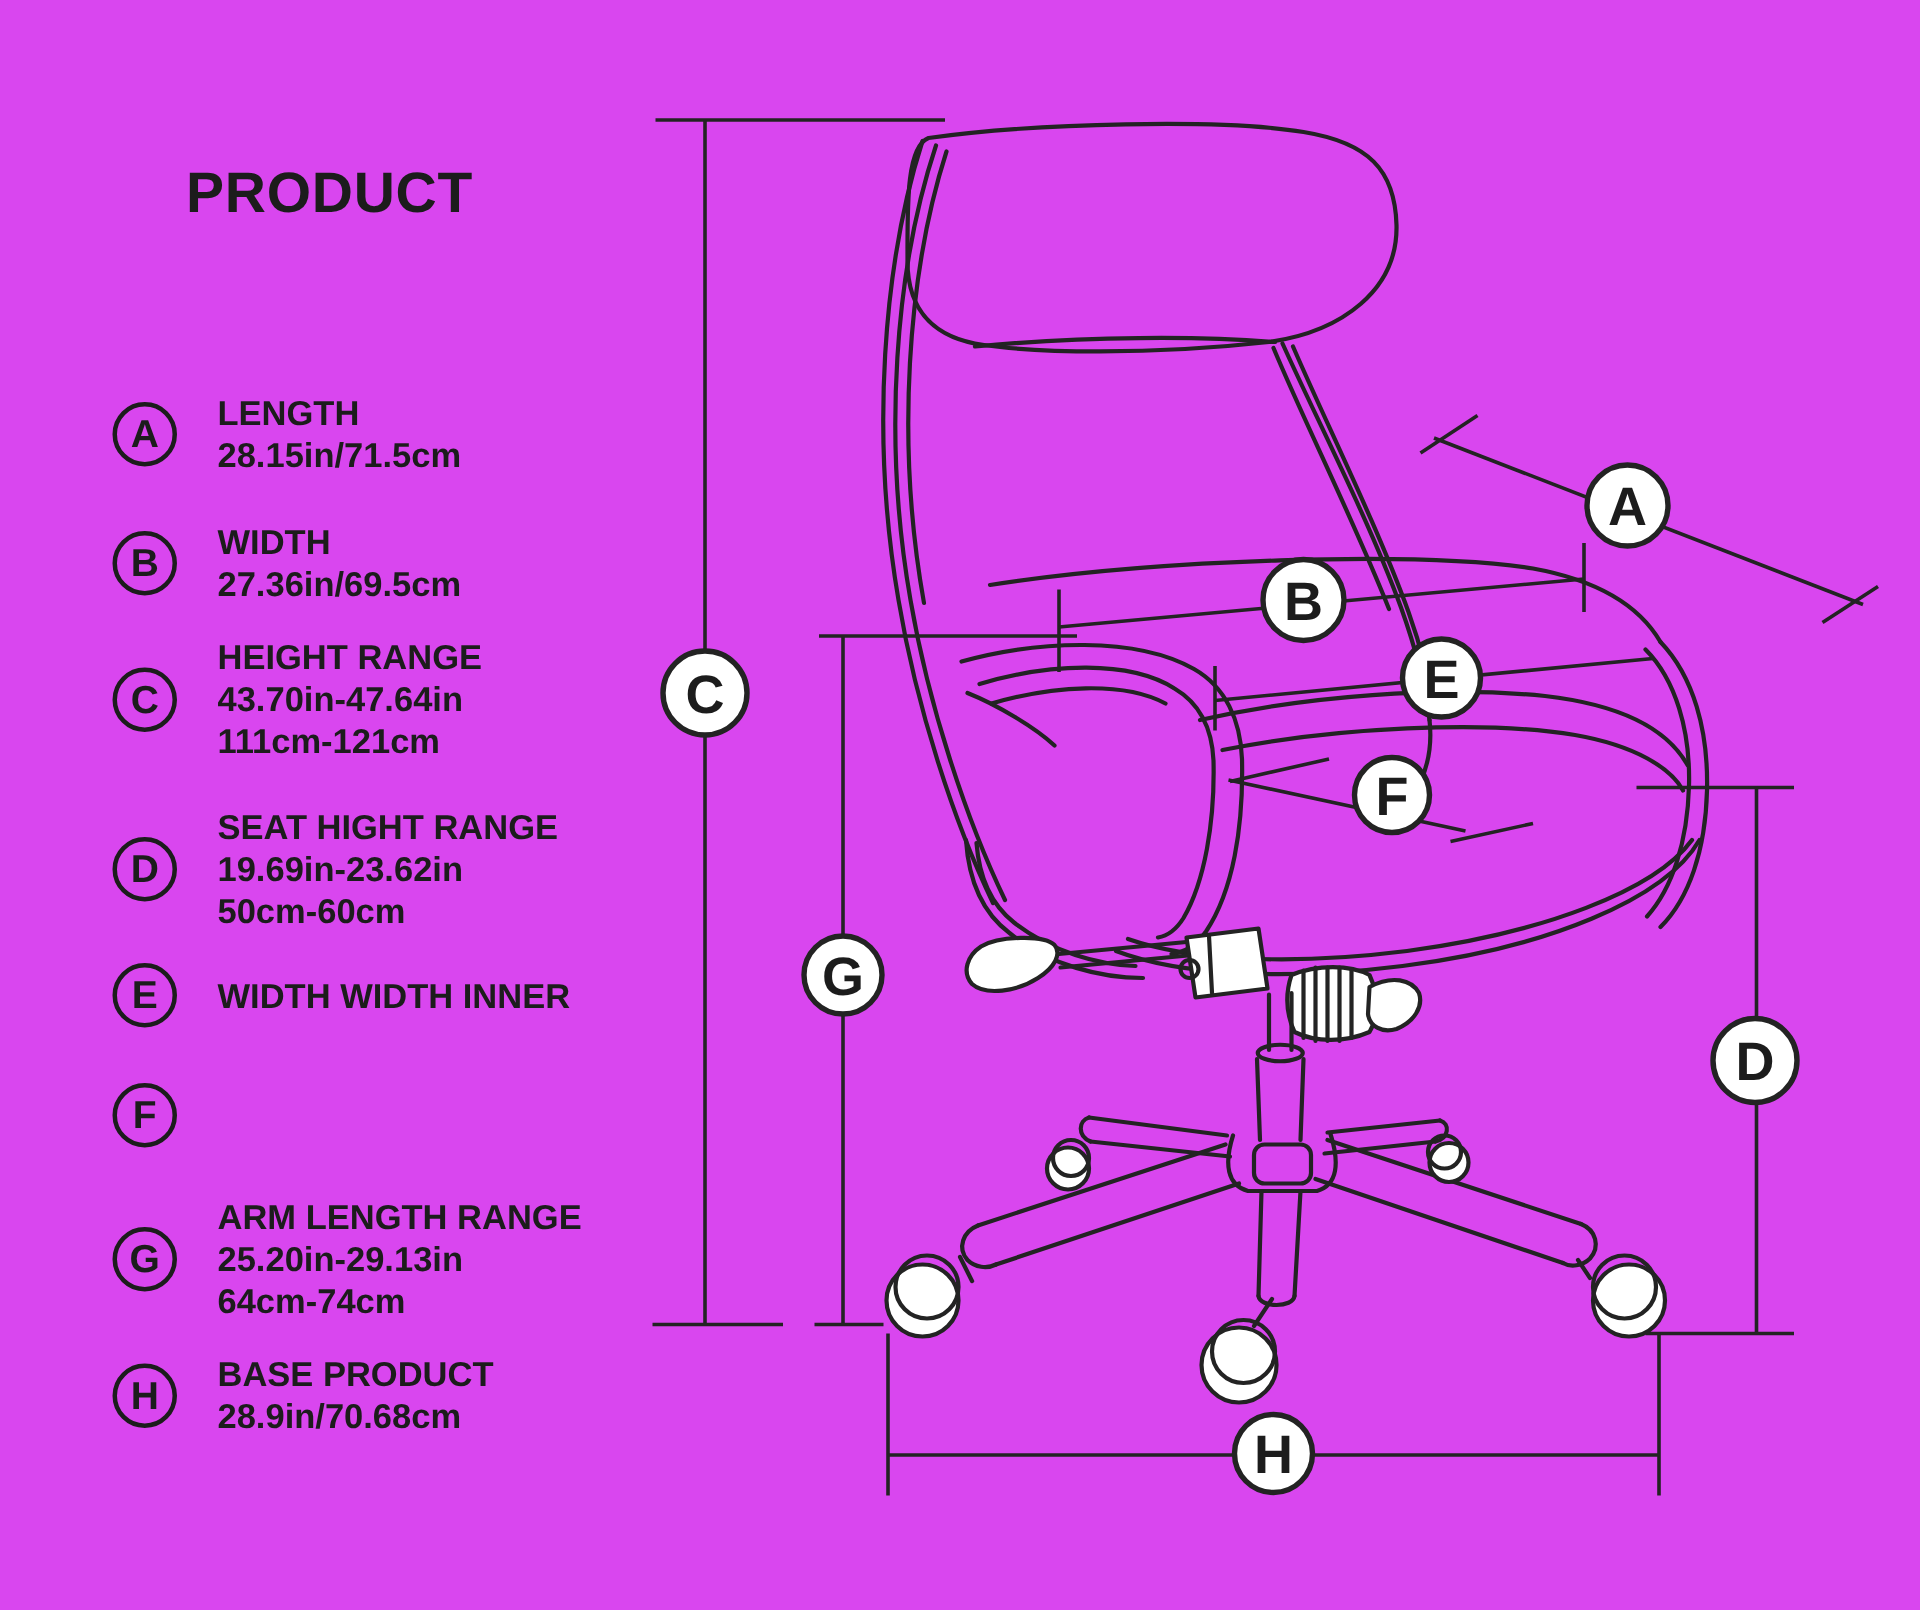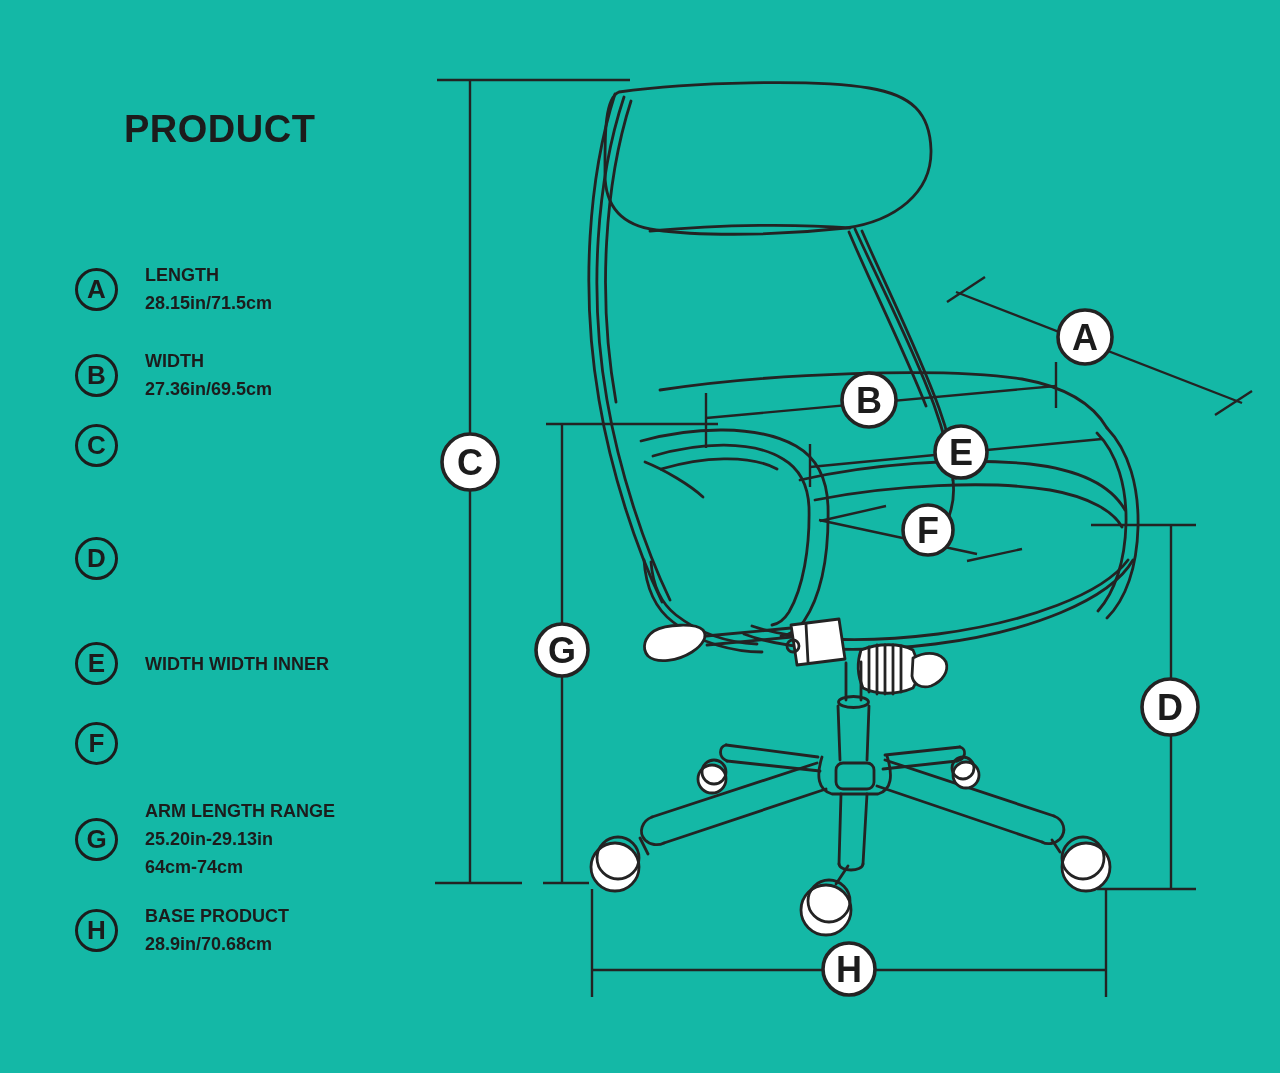--- a/index.html
+++ b/index.html
@@ -1,31 +1,31 @@
 <!DOCTYPE html>
 <html><head>
 <meta charset="utf-8">
 <style>
   html,body{margin:0;padding:0;background:#ffffff;}
   .stage{
-    position:relative;width:1280px;height:1073px;background:#14b8a6;
+    position:relative;width:1280px;height:1073px;background:#d946ef;
     font-family:"Liberation Sans",sans-serif;color:#1c1c1c;overflow:hidden;
   }
   .title{
     position:absolute;left:124px;top:102px;
     font-size:38px;font-weight:bold;line-height:55px;letter-spacing:.5px;
   }
   .legend-row{position:absolute;display:flex;align-items:center;gap:27px;}
   .legend-circle{
     flex:0 0 auto;width:43px;height:43px;box-sizing:border-box;
     border:3.4px solid #1c1c1c;border-radius:50%;
     display:flex;align-items:center;justify-content:center;
     font-size:26px;font-weight:bold;
   }
-  .legend-text{font-size:18px;font-weight:bold;line-height:28px;white-space:nowrap;}
+  .legend-text{font-size:23px;font-weight:bold;line-height:28px;white-space:nowrap;}
   .svg-layer{position:absolute;left:0;top:0;}
   .chair-line{fill:none;stroke:#232323;stroke-width:2.8;stroke-linecap:round;stroke-linejoin:round;}
   .chair-fill{fill:#ffffff;stroke:#232323;stroke-width:2.8;stroke-linejoin:round;}
   .dim{fill:none;stroke:#232323;stroke-width:2.4;stroke-linecap:butt;}
   .marker{fill:#ffffff;stroke:#232323;stroke-width:3.6;}
   .marker-letter{font-family:"Liberation Sans",sans-serif;font-size:36px;font-weight:bold;fill:#1c1c1c;text-anchor:middle;}
 </style>
 </head>
 <body>
 
@@ -48,24 +48,34 @@
     <div class="legend-circle">B</div>
     <div class="legend-text">
       <div>WIDTH</div>
       <div>27.36in/69.5cm</div>
       <div></div>
     </div>
   </div>
 
   <div class="legend-row" style="left:75px;top:424px;">
     <div class="legend-circle">C</div>
+    <div class="legend-text">
+      <div>HEIGHT RANGE</div>
+      <div>43.70in-47.64in</div>
+      <div>111cm-121cm</div>
+    </div>
   </div>
 
   <div class="legend-row" style="left:75px;top:537px;">
     <div class="legend-circle">D</div>
+    <div class="legend-text">
+      <div>SEAT HIGHT RANGE</div>
+      <div>19.69in-23.62in</div>
+      <div>50cm-60cm</div>
+    </div>
   </div>
 
   <div class="legend-row" style="left:75px;top:642px;">
     <div class="legend-circle">E</div>
     <div class="legend-text">
       <div>WIDTH WIDTH INNER</div>
       <div></div>
     </div>
   </div>
 

